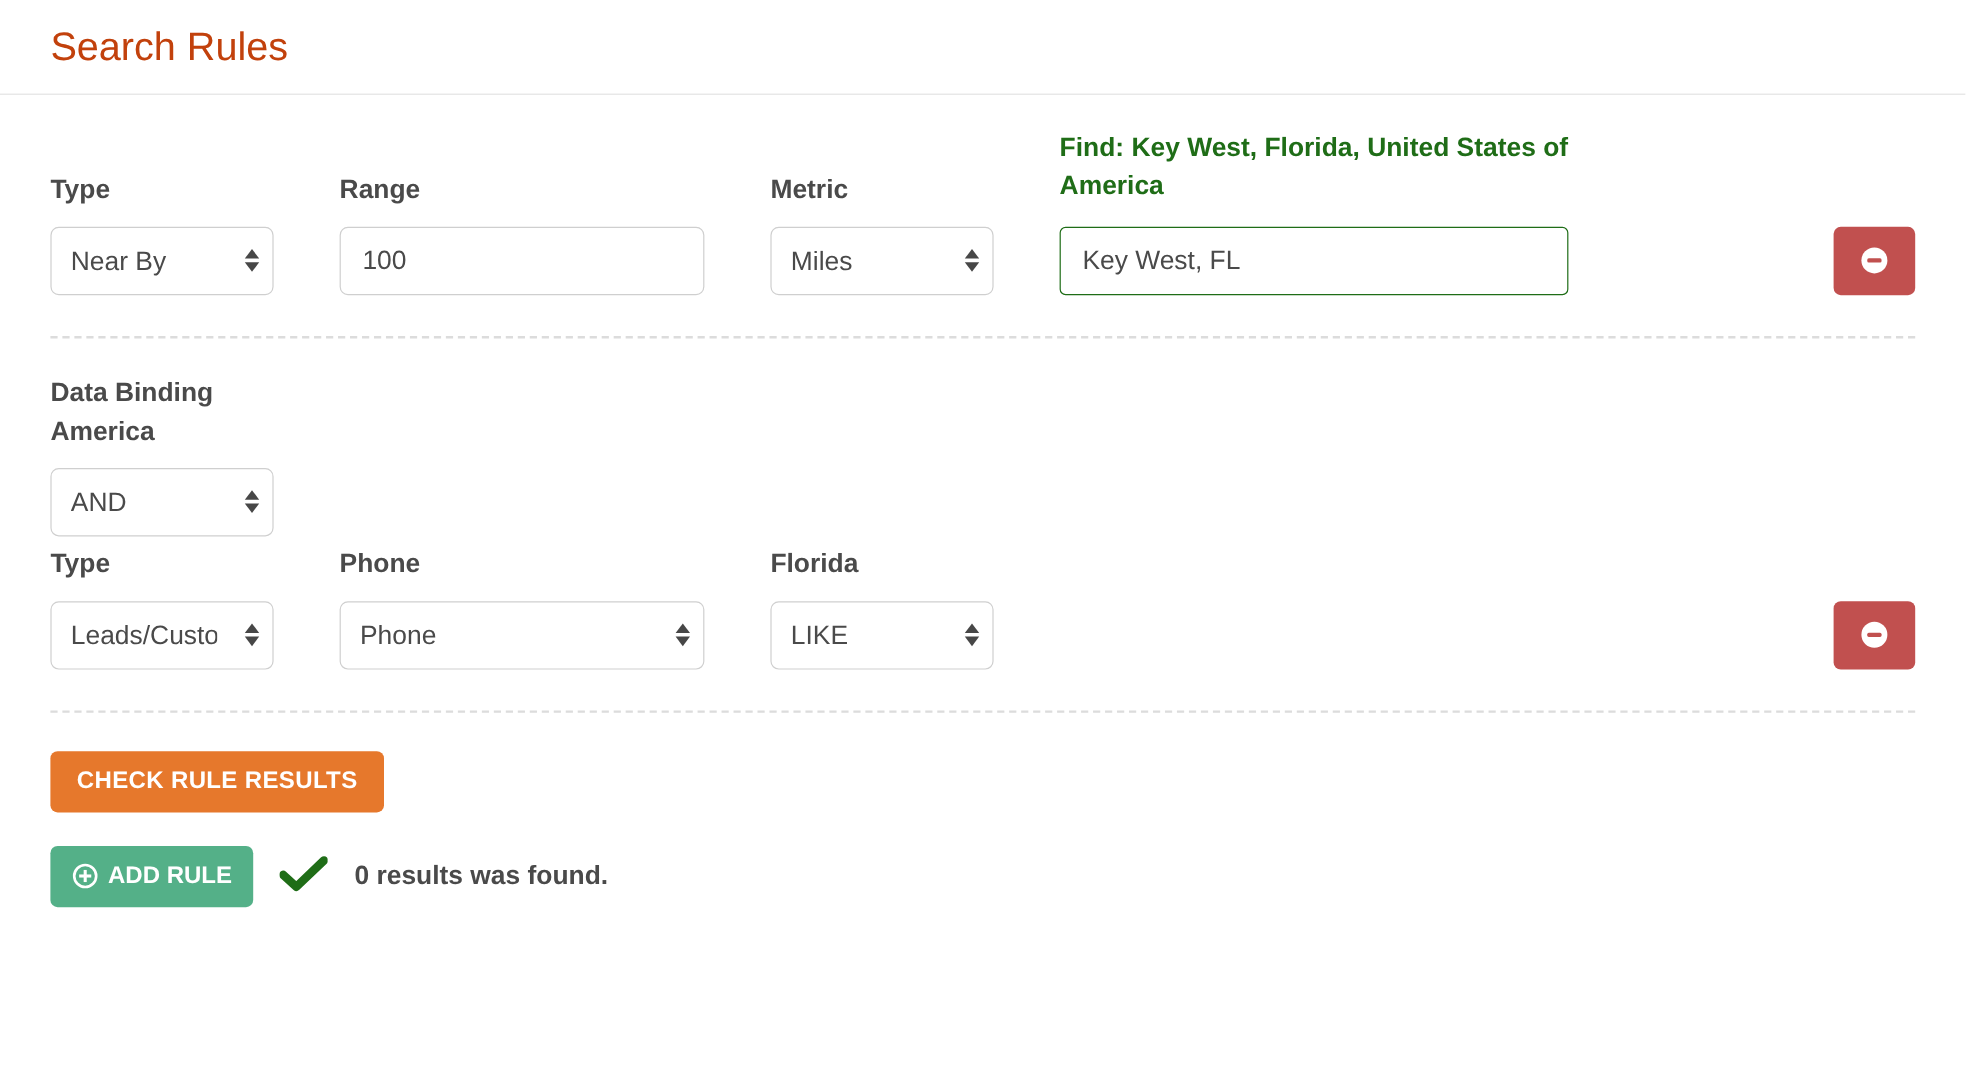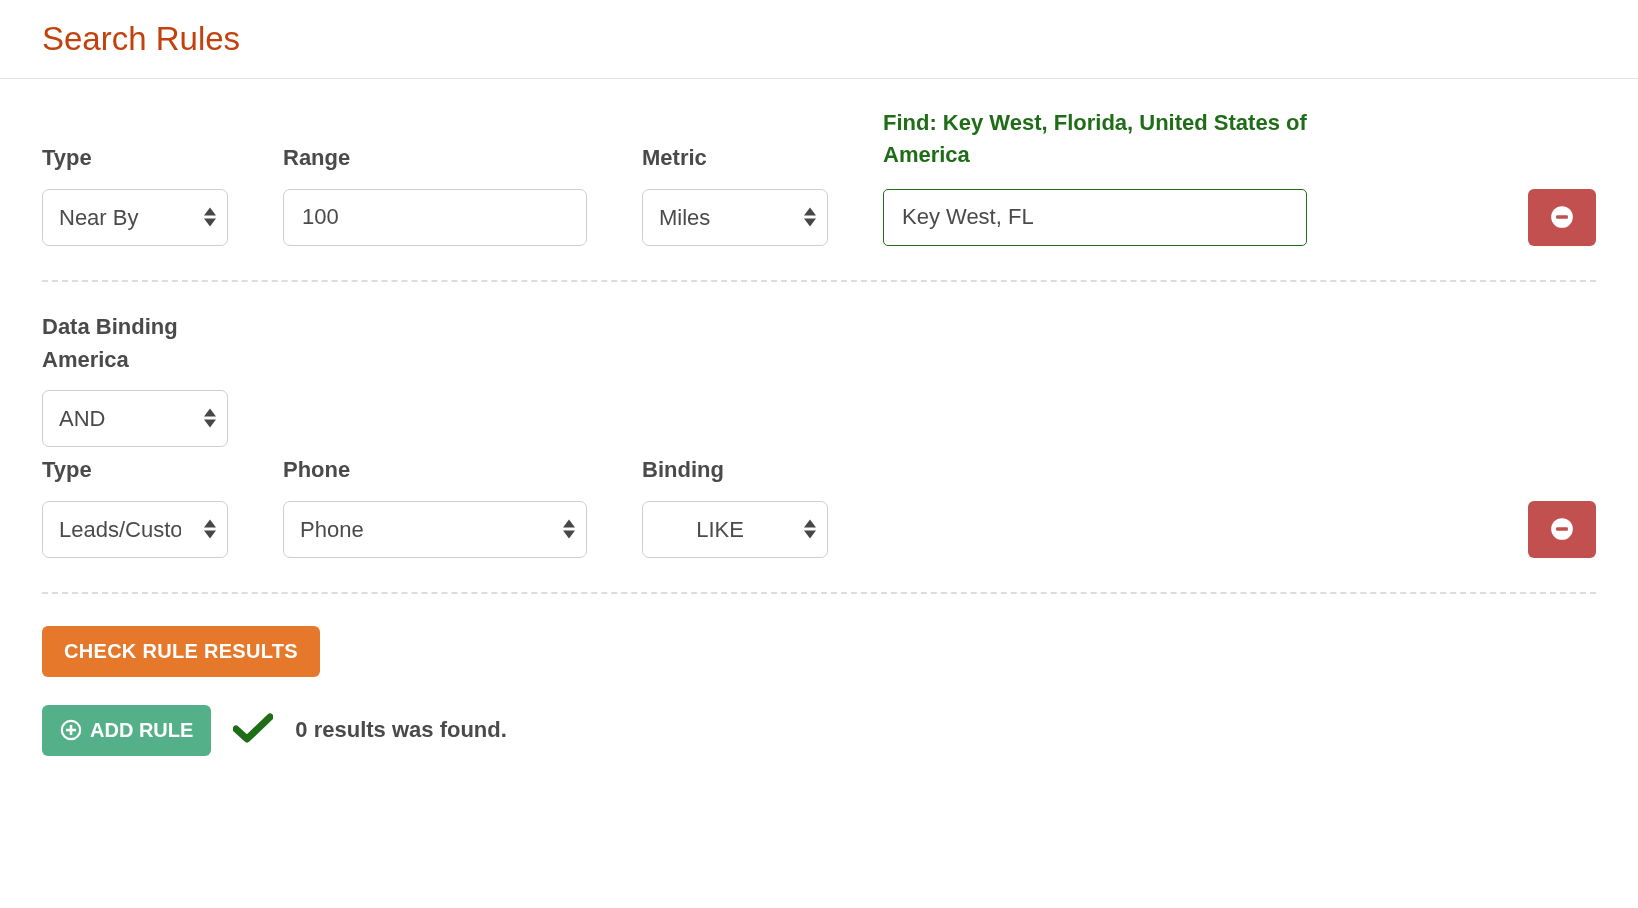--- a/index.html
+++ b/index.html
@@ -94,21 +94,21 @@
     outline: none;
   }
   input.ctl.green-border { border: 1.5px solid #1f6d17; border-radius: 5px; }
   input.ctl.dark-border { border: 1.5px solid #2f2f2f; border-radius: 3px; }
 
   .w-type { width: 186px; }
   .w-range { width: 304px; }
   .w-metric { width: 186px; }
   .w-find { width: 424px; }
   .w-field { width: 304px; }
-  .w-operator { width: 186px; text-align: center; }
+  .w-operator { width: 186px; }
   .w-value { width: 424px; }
   .w-binding { width: 186px; }
 
   .delete-btn {
     width: 68px;
     height: 57px;
     border: none;
     background: #c1504f;
     border-radius: 6px;
     display: inline-flex;
@@ -269,21 +269,21 @@
             <option>Phone</option>
           </select>
           <span class="select-arrows">
               <span class="up"></span>
               <span class="down"></span>
             </span>
         </span>
       </div>
 
       <div class="cell">
-        <span class="label">Binding</span>
+        <span class="label">Florida</span>
         <span class="select-wrap">
           <select class="ctl w-operator">
             <option>LIKE</option>
           </select>
           <span class="select-arrows">
               <span class="up"></span>
               <span class="down"></span>
             </span>
         </span>
       </div>

